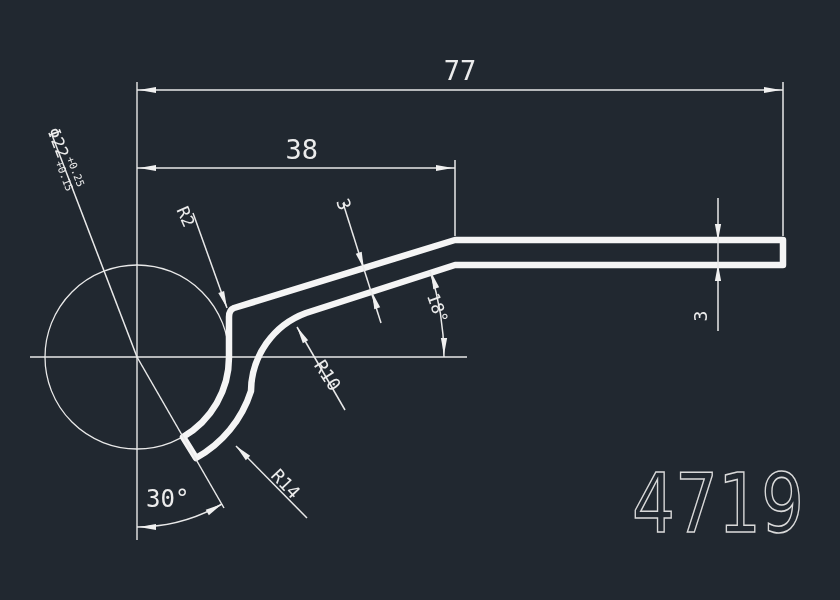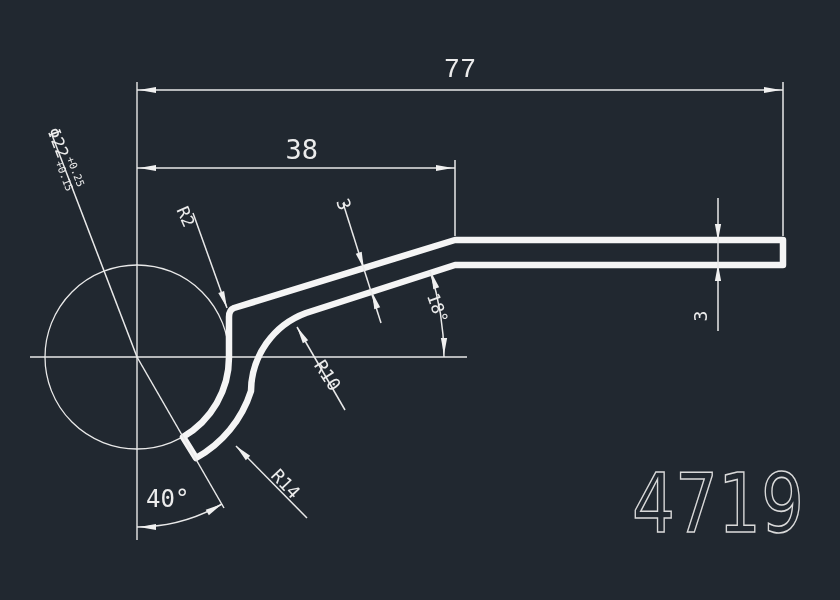--- a/index.html
+++ b/index.html
@@ -12,21 +12,21 @@
   }
   #canvas svg{position:absolute;left:0;top:0;}
   .dimtext{
     position:absolute;
     color:#ececec;
     font-family:"DejaVu Sans Mono", monospace;
     white-space:nowrap;
     transform-origin:0 0;
     line-height:1;
   }
-  .t77{left:436px;top:57px;width:48px;text-align:center;font-size:27px;font-family:Liberation Mono, monospace;}
+  .t77{left:436px;top:57px;width:48px;text-align:center;font-size:27px;}
   .t38{left:272px;top:136px;width:46px;text-align:right;font-size:27px;}
   .tphi{left:64px;top:124px;font-size:17px;transform:rotate(69deg);display:flex;align-items:center;gap:2px;}
   .tphi .tol{display:flex;flex-direction:column;font-size:10.5px;line-height:1.15;}
   .tr2{left:189px;top:204px;font-size:17px;transform:rotate(66deg);}
   .t3mid{left:350px;top:196px;font-size:18px;transform:rotate(70deg);}
   .t18{left:440px;top:291px;font-size:17px;transform:rotate(70deg);}
   .tr10{left:326px;top:357px;font-size:18px;transform:rotate(57deg);}
   .tr14{left:281px;top:466px;font-size:18px;transform:rotate(47deg);}
   .t30{left:146px;top:487px;font-size:24px;}
   .t3right{left:694px;top:304px;width:20px;height:24px;font-size:18px;transform:rotate(-90deg);transform-origin:center center;text-align:center;}
@@ -99,15 +99,15 @@
       <span>+0.25</span>
       <span>+0.15</span>
     </span>
   </div>
 
   <div class="dimtext tr2">R2</div>
   <div class="dimtext t3mid">3</div>
   <div class="dimtext t18">18°</div>
   <div class="dimtext tr10">R10</div>
   <div class="dimtext tr14">R14</div>
-  <div class="dimtext t30">40°</div>
+  <div class="dimtext t30">30°</div>
   <div class="dimtext t3right">3</div>
 </div>
 
 </body></html>

